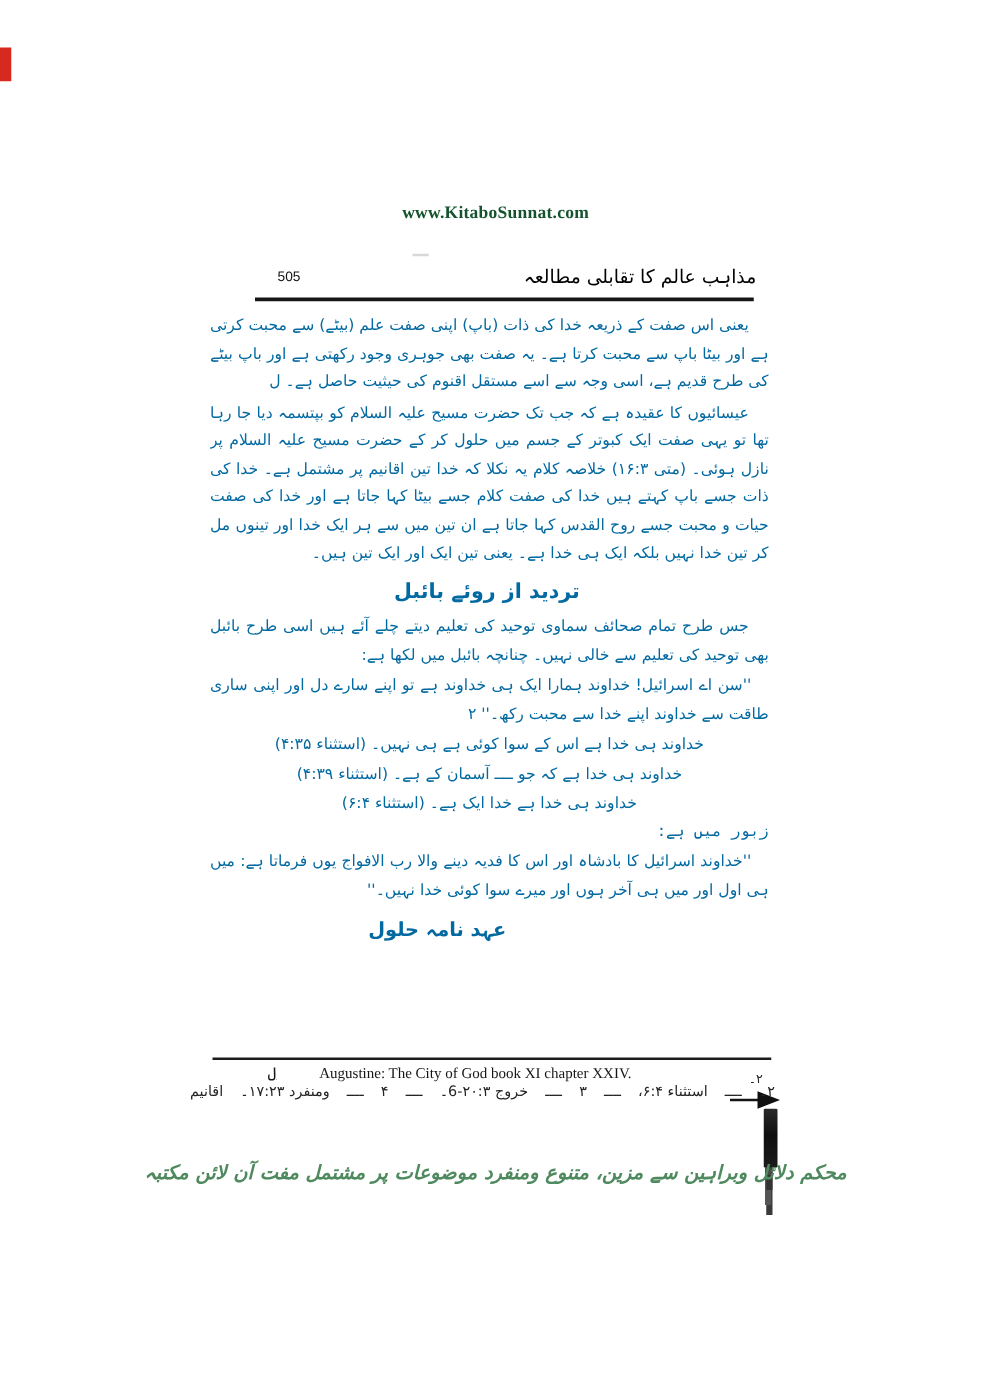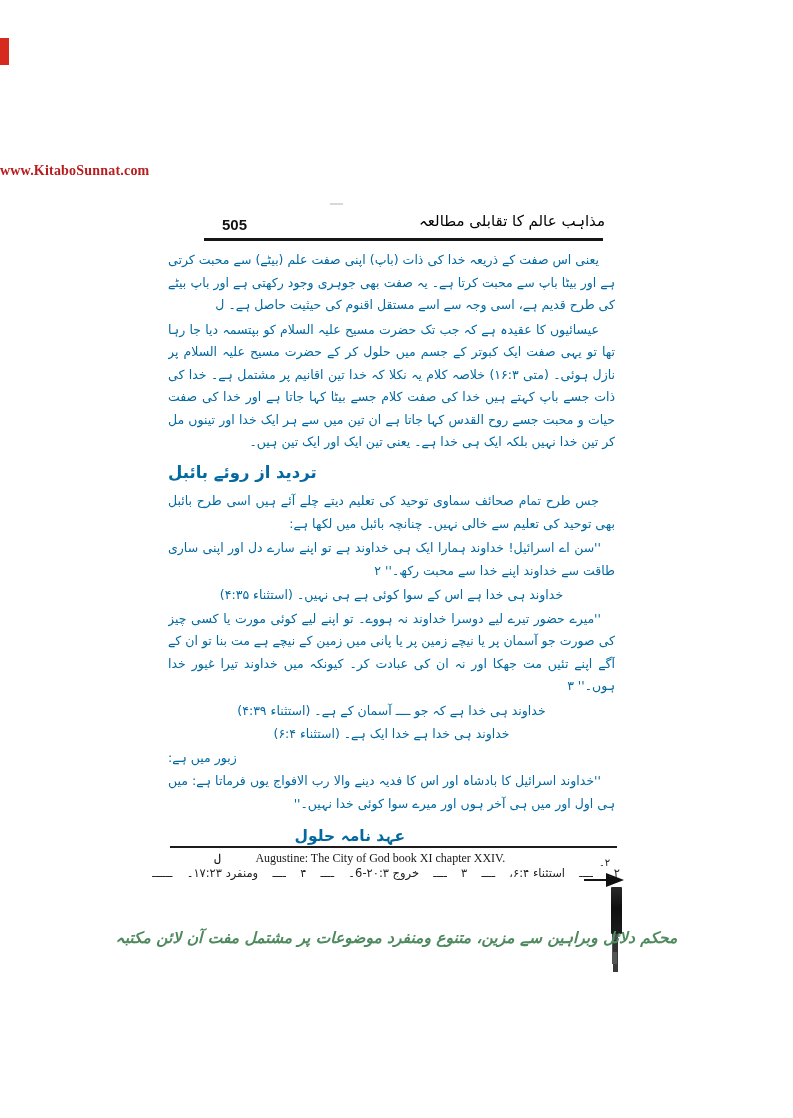--- a/index.html
+++ b/index.html
@@ -11,37 +11,37 @@
   .artifact-dash{position:absolute;left:330px;top:203px;width:13px;height:2px;background:#d8d8d8;}
   .arrow-line{position:absolute;left:584px;top:879px;width:26px;height:2px;background:#141414;}
   .arrow-head{position:absolute;left:606px;top:873px;width:0;height:0;
               border-top:7px solid transparent;border-bottom:7px solid transparent;border-left:18px solid #101010;}
   .smudge{position:absolute;left:611px;top:887px;width:11px;height:47px;border-radius:1px;
           background:linear-gradient(180deg,#2a2a2a 0%,#0f0f0f 45%,#1c1c1c 100%);
           box-shadow:-2px 9px 0 -3px #4a4a4a,-1px 21px 0 -3px #333,-2px 33px 0 -3px #555,-1px 41px 0 -3px #3a3a3a;}
   .tiny-two{position:absolute;left:599px;top:857px;font-size:10px;color:#222;direction:rtl;}
 
   
-  .site-url{position:absolute;top:163px;left:0;width:100%;
+  .site-url{position:absolute;top:163px;left:0;width:100%;text-align:center;
             font-family:"Liberation Serif",serif;font-weight:700;font-size:14px;
-            color:#b91c1c;letter-spacing:.2px;}
+            color:#14532d;letter-spacing:.2px;}
   .page-num{position:absolute;left:222px;top:216px;font-family:"Liberation Sans",sans-serif;
-            font-weight:700;font-size:15px;color:#111;}
+            font-weight:400;font-size:11px;color:#111;}
   .book-title{position:absolute;right:188px;top:212px;direction:rtl;font-size:15px;font-weight:400;color:#000000;text-align:right;}
   .header-rule{position:absolute;left:204px;top:238px;width:399px;height:3px;background:#161616;}
 
   
   .content{position:absolute;left:168px;top:249px;width:447px;height:597px;overflow:hidden;
            direction:rtl;text-align:justify;font-size:12.5px;line-height:22.5px;color:#0369a1;}
   .para{margin:0 0 2px;text-indent:16px;}
   .quote{margin:0 0 2px;text-indent:14px;}
-  .h1{font-size:16.5px;font-weight:700;text-align:left;text-indent:0;margin:8px 4px 6px 0;}
+  .h1{font-size:16.5px;font-weight:700;text-align:center;text-indent:0;margin:8px 4px 6px 0;}
   .h2{font-size:15.5px;font-weight:700;text-align:right;text-indent:0;margin:10px 210px 7px 0;white-space:nowrap;}
   .verse{text-align:center;text-indent:0;margin:1px 0;}
-  .leadin{text-align:left;text-indent:0;margin:1px 0;}
+  .leadin{text-align:right;text-indent:0;margin:1px 0;font-family:Liberation Mono, monospace;}
 
   
   .fn-sep{position:absolute;left:170px;top:846px;width:447px;border-top:2px solid #1c1c1c;}
   .fn-en{position:absolute;left:214px;top:851px;font-family:"Liberation Serif",serif;
          font-size:12px;color:#161616;}
   .fn-marker{display:inline-block;margin-right:32px;text-decoration:underline;color:#161616;}
   .fn-cut{position:absolute;left:152px;top:868px;width:468px;height:14px;overflow:hidden;
           direction:rtl;display:flex;justify-content:space-between;align-items:flex-start;
           font-size:11.5px;color:#242424;}
   .fn-cut span{line-height:19px;margin-top:-4px;white-space:nowrap;}
@@ -64,21 +64,20 @@
   <div class="book-title">مذاہب عالم کا تقابلی مطالعہ</div>
   <div class="header-rule"></div>
 
   <div class="content">
     <div class="para">یعنی اس صفت کے ذریعہ خدا کی ذات (باپ) اپنی صفت علم (بیٹے) سے محبت کرتی ہے اور بیٹا باپ سے محبت کرتا ہے۔ یہ صفت بھی جوہری وجود رکھتی ہے اور باپ بیٹے کی طرح قدیم ہے، اسی وجہ سے اسے مستقل اقنوم کی حیثیت حاصل ہے۔ ل</div>
     <div class="para">عیسائیوں کا عقیدہ ہے کہ جب تک حضرت مسیح علیہ السلام کو بپتسمہ دیا جا رہا تھا تو یہی صفت ایک کبوتر کے جسم میں حلول کر کے حضرت مسیح علیہ السلام پر نازل ہوئی۔ (متی ۱۶:۳) خلاصہ کلام یہ نکلا کہ خدا تین اقانیم پر مشتمل ہے۔ خدا کی ذات جسے باپ کہتے ہیں خدا کی صفت کلام جسے بیٹا کہا جاتا ہے اور خدا کی صفت حیات و محبت جسے روح القدس کہا جاتا ہے ان تین میں سے ہر ایک خدا اور تینوں مل کر تین خدا نہیں بلکہ ایک ہی خدا ہے۔ یعنی تین ایک اور ایک تین ہیں۔</div>
     <div class="h1">تردید از روئے بائبل</div>
     <div class="para">جس طرح تمام صحائف سماوی توحید کی تعلیم دیتے چلے آئے ہیں اسی طرح بائبل بھی توحید کی تعلیم سے خالی نہیں۔ چنانچہ بائبل میں لکھا ہے:</div>
     <div class="quote">''سن اے اسرائیل! خداوند ہمارا ایک ہی خداوند ہے تو اپنے سارے دل اور اپنی ساری طاقت سے خداوند اپنے خدا سے محبت رکھ۔'' ۲</div>
     <div class="verse">خداوند ہی خدا ہے اس کے سوا کوئی ہے ہی نہیں۔ (استثناء ۴:۳۵)</div>
-    <div class="quote">''میرے حضور تیرے لیے دوسرا خداوند نہ ہووے۔ تو اپنے لیے کوئی مورت یا کسی چیز کی صورت جو آسمان پر یا نیچے زمین پر یا پانی میں زمین کے نیچے ہے مت بنا تو ان کے آگے اپنے تئیں مت جھکا اور نہ ان کی عبادت کر۔ کیونکہ میں خداوند تیرا غیور خدا ہوں۔'' ۳</div>
     <div class="verse">خداوند ہی خدا ہے کہ جو ــــ آسمان کے ہے۔ (استثناء ۴:۳۹)</div>
     <div class="verse">خداوند ہی خدا ہے خدا ایک ہے۔ (استثناء ۶:۴)</div>
     <div class="leadin">زبور میں ہے:</div>
     <div class="quote">''خداوند اسرائیل کا بادشاہ اور اس کا فدیہ دینے والا رب الافواج یوں فرماتا ہے: میں ہی اول اور میں ہی آخر ہوں اور میرے سوا کوئی خدا نہیں۔''</div>
     <div class="h2">عہد نامہ حلول</div>
 
   </div>
 
   <div class="fn-sep"></div>
 
@@ -97,18 +96,18 @@
     <span>ــــ</span>
     <span>استثناء ۶:۴،</span>
     <span>ــــ</span>
     <span>۳</span>
     <span>ــــ</span>
     <span>خروج ۲۰:۳-6۔</span>
     <span>ــــ</span>
     <span>۴</span>
     <span>ــــ</span>
     <span>ومنفرد ۱۷:۲۳۔</span>
-    <span>ــــــ</span>
+    <span>اقانیم</span>
   </div>
 
   <div class="footer-green">محکم دلائل وبراہین سے مزین، متنوع ومنفرد موضوعات پر مشتمل مفت آن لائن مکتبہ</div>
 
 </div>
 
 </body></html>

